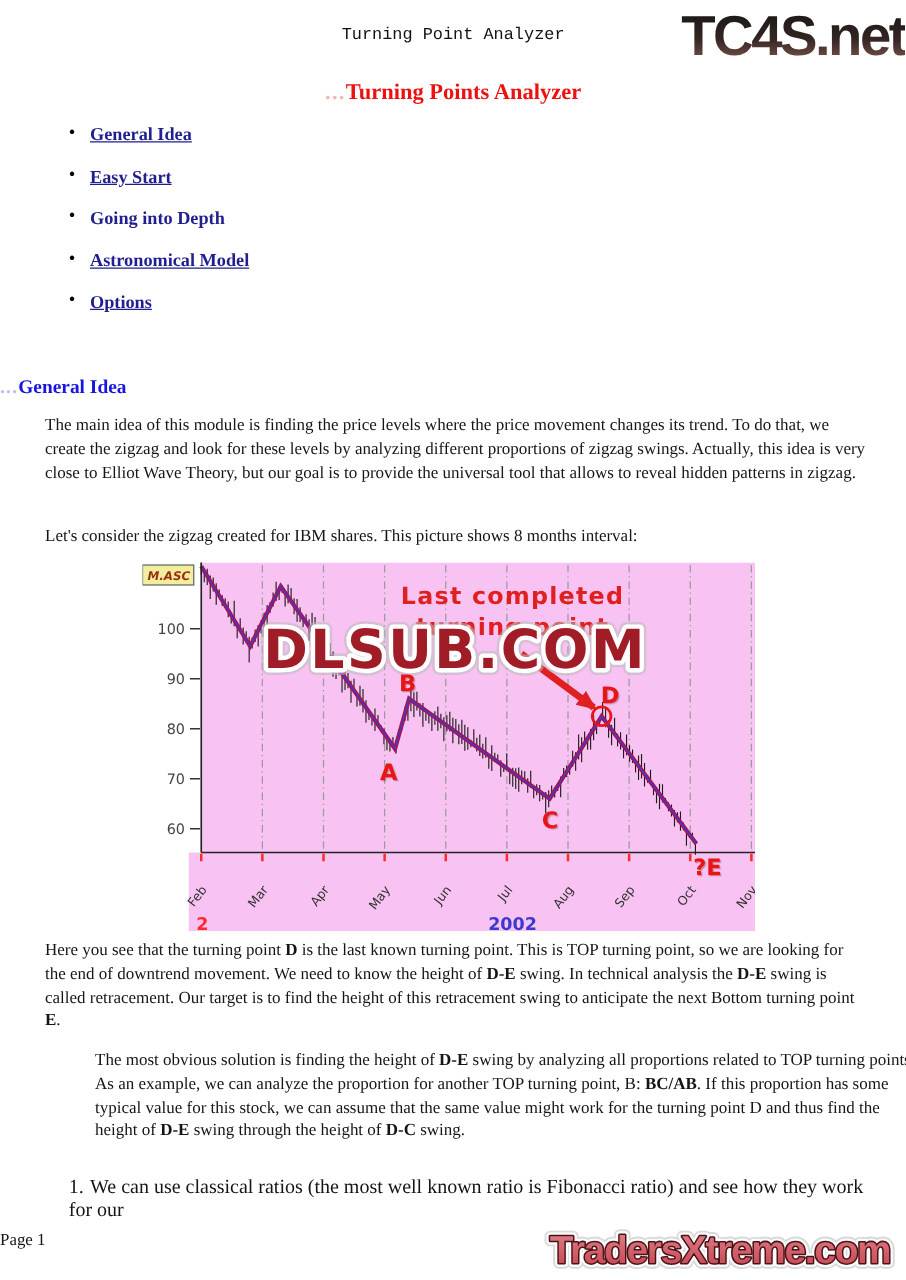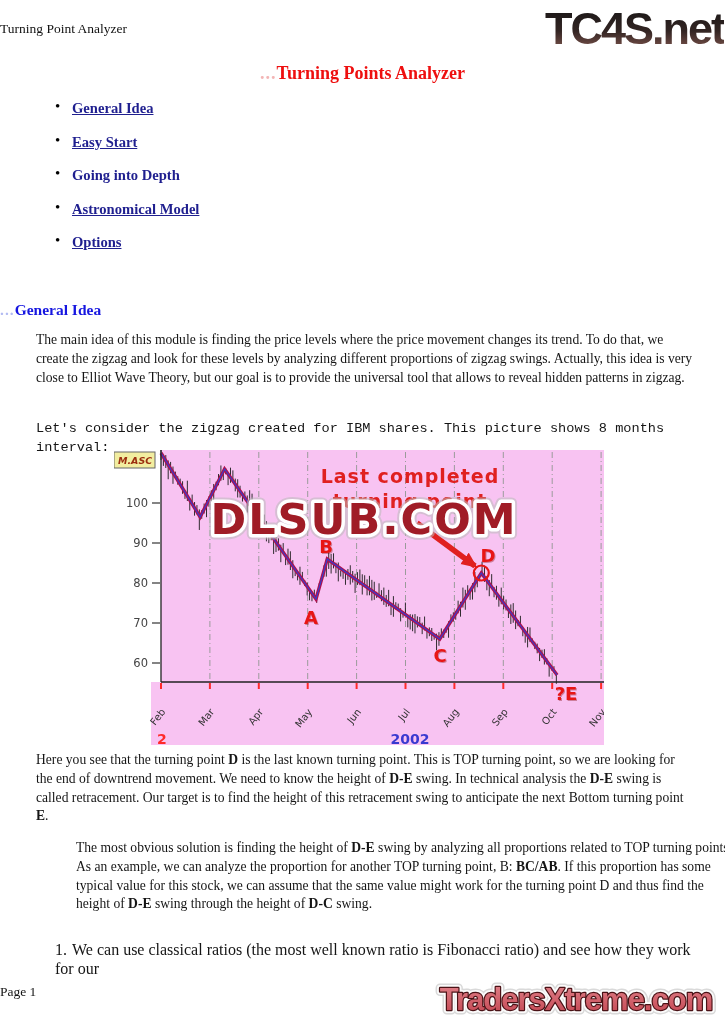--- a/index.html
+++ b/index.html
@@ -1,34 +1,34 @@
 <!DOCTYPE html>
 <html><head>
 <meta charset="utf-8">
 <style>
   html,body{margin:0;padding:0;background:#888;}
   .page{position:relative;width:725px;height:1024px;background:#ffffff;overflow:hidden;
         font-family:"Liberation Serif",serif;color:#151515;margin:0 auto;}
-  .header-title{position:absolute;top:21px;left:0;width:725px;
-        font-size:13.5px;color:#111;}
+  .header-title{position:absolute;top:21px;left:0;width:725px;text-align:center;
+        font-size:13.5px;color:#111;font-family:Liberation Mono, monospace;}
   .top-logo{position:absolute;top:3px;right:1px;}
   .doc-title{position:absolute;top:63px;left:0;width:725px;text-align:center;
         font-size:18px;font-weight:bold;color:#ee0f0f;}
   .doc-title .dots{color:#f3b5b5;letter-spacing:1px;font-weight:bold;}
   .nav{position:absolute;top:99px;left:55px;list-style:none;margin:0;padding:0;}
   .nav li{position:relative;padding-left:17px;margin-bottom:13.5px;height:20px;}
   .nav li .bullet{position:absolute;left:0;top:-1px;color:#000;font-size:15px;}
   .nav a{font-size:14.6px;font-weight:bold;color:#1f1f8f;text-decoration:underline;cursor:pointer;}
   .nav li.no-underline a{text-decoration:none;}
   .section-heading{position:absolute;top:301px;left:0;width:725px;text-align:left;
         font-size:15.5px;font-weight:bold;color:#1616e0;}
   .section-heading .dots{color:#b3bbf2;letter-spacing:1px;}
   .para{position:absolute;left:36px;width:657px;font-size:13.6px;line-height:18.8px;}
   .para b{font-weight:bold;}
-  .p1{top:331px;} .p2{top:420px;font-family:Liberation Mono, monospace;} .p3{top:751px;} .p4{top:839px;margin-left:40px;}
+  .p1{top:331px;} .p2{top:420px;} .p3{top:751px;} .p4{top:839px;margin-left:40px;}
   .list-row{position:absolute;top:941px;left:55px;width:650px;font-size:16px;line-height:18.8px;}
   .list-row .num{display:inline-block;width:17px;}
   .footer-page{position:absolute;top:984px;left:0;width:725px;text-align:left;font-size:13.5px;}
   .bottom-logo{position:absolute;top:977px;right:2px;}
   .chart-figure{position:absolute;left:114px;top:450px;width:490px;height:295px;}
   svg text{font-family:"DejaVu Sans",sans-serif;}
   .svg-logo-font{font-family:"Liberation Sans",sans-serif;font-weight:bold;}
 </style>
 </head>
 <body>

